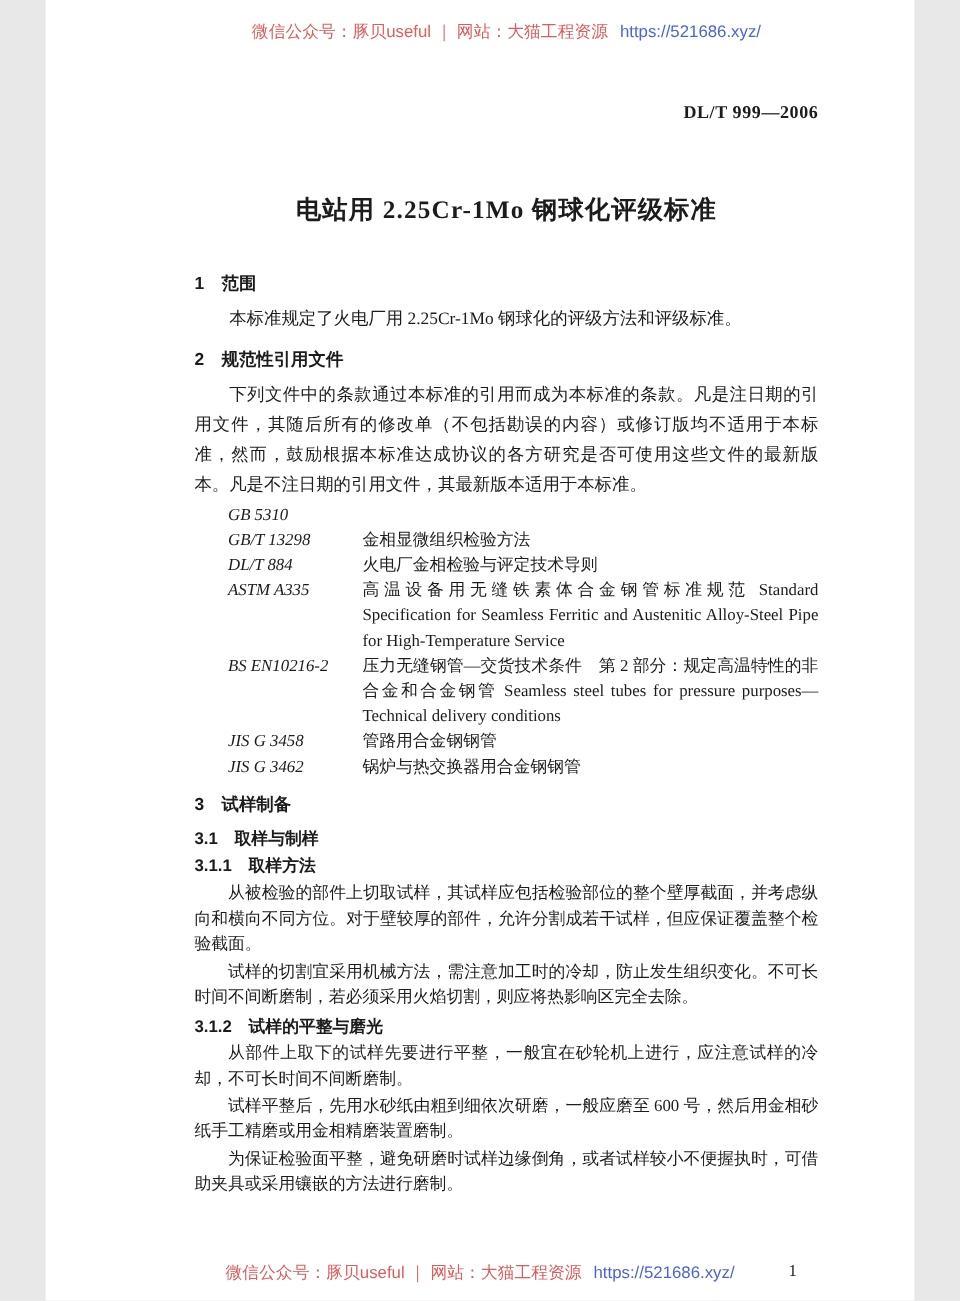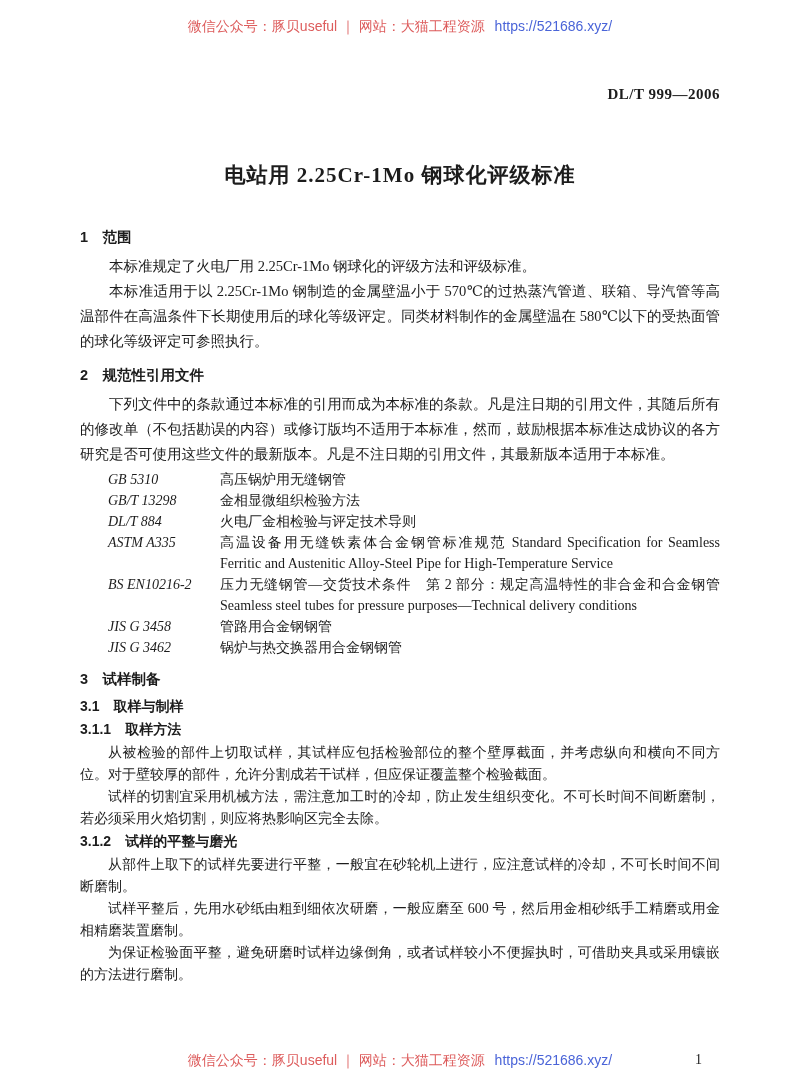--- a/index.html
+++ b/index.html
@@ -4,27 +4,28 @@
 <style>
   :root{
     --watermark_red:#dd5c5c;
     --link_blue:#4a64d8;
     --ink:#1c1c1c;
     --paper:#ffffff;
   }
   html,body{margin:0;padding:0;background:#e8e8e8;}
   .page{
     position:relative;
-    width:800px;height:1084px;
+    width:724px;height:1084px;
     margin:0 auto;
     background:var(--paper);
     font-family:"Liberation Serif","DejaVu Serif",serif;
     color:var(--ink);
     overflow:hidden;
     box-sizing:border-box;
+    padding-left:44px;
   }
   .watermark{
     padding-top:16px;
     text-align:center;
     font-size:14px;
     line-height:20px;
     color:var(--watermark_red);
     font-family:"Liberation Sans","DejaVu Sans",sans-serif;
   }
   .wm-url{color:var(--link_blue);margin-left:6px;cursor:pointer;}
@@ -109,29 +110,27 @@
   </div>
 
   <div class="content">
 
     <div class="doc-number">DL/T 999—2006</div>
 
     <h1 class="title">电站用 2.25Cr-1Mo 钢球化评级标准</h1>
 
     <h2 class="h2 first">1　范围</h2>
     <p class="para">本标准规定了火电厂用 2.25Cr-1Mo 钢球化的评级方法和评级标准。</p>
-    <p class="para">本标准适用于以 2.25Cr-1Mo 钢制造的金属壁温小于 570℃的过热蒸汽管道、联箱、导汽管等高温部件在高温条件下长期使用后的球化等级评定。同类材料制作的金属壁温在 580℃以下的受热面管的球化等级评定可参照执行。</p>
 
     <h2 class="h2">2　规范性引用文件</h2>
     <p class="para">下列文件中的条款通过本标准的引用而成为本标准的条款。凡是注日期的引用文件，其随后所有的修改单（不包括勘误的内容）或修订版均不适用于本标准，然而，鼓励根据本标准达成协议的各方研究是否可使用这些文件的最新版本。凡是不注日期的引用文件，其最新版本适用于本标准。</p>
 
     <div class="refs">
       <div class="ref-row">
         <span class="ref-code">GB 5310</span>
-        <span class="ref-desc">高压锅炉用无缝钢管</span>
       </div>
       <div class="ref-row">
         <span class="ref-code">GB/T 13298</span>
         <span class="ref-desc">金相显微组织检验方法</span>
       </div>
       <div class="ref-row">
         <span class="ref-code">DL/T 884</span>
         <span class="ref-desc">火电厂金相检验与评定技术导则</span>
       </div>
       <div class="ref-row">

